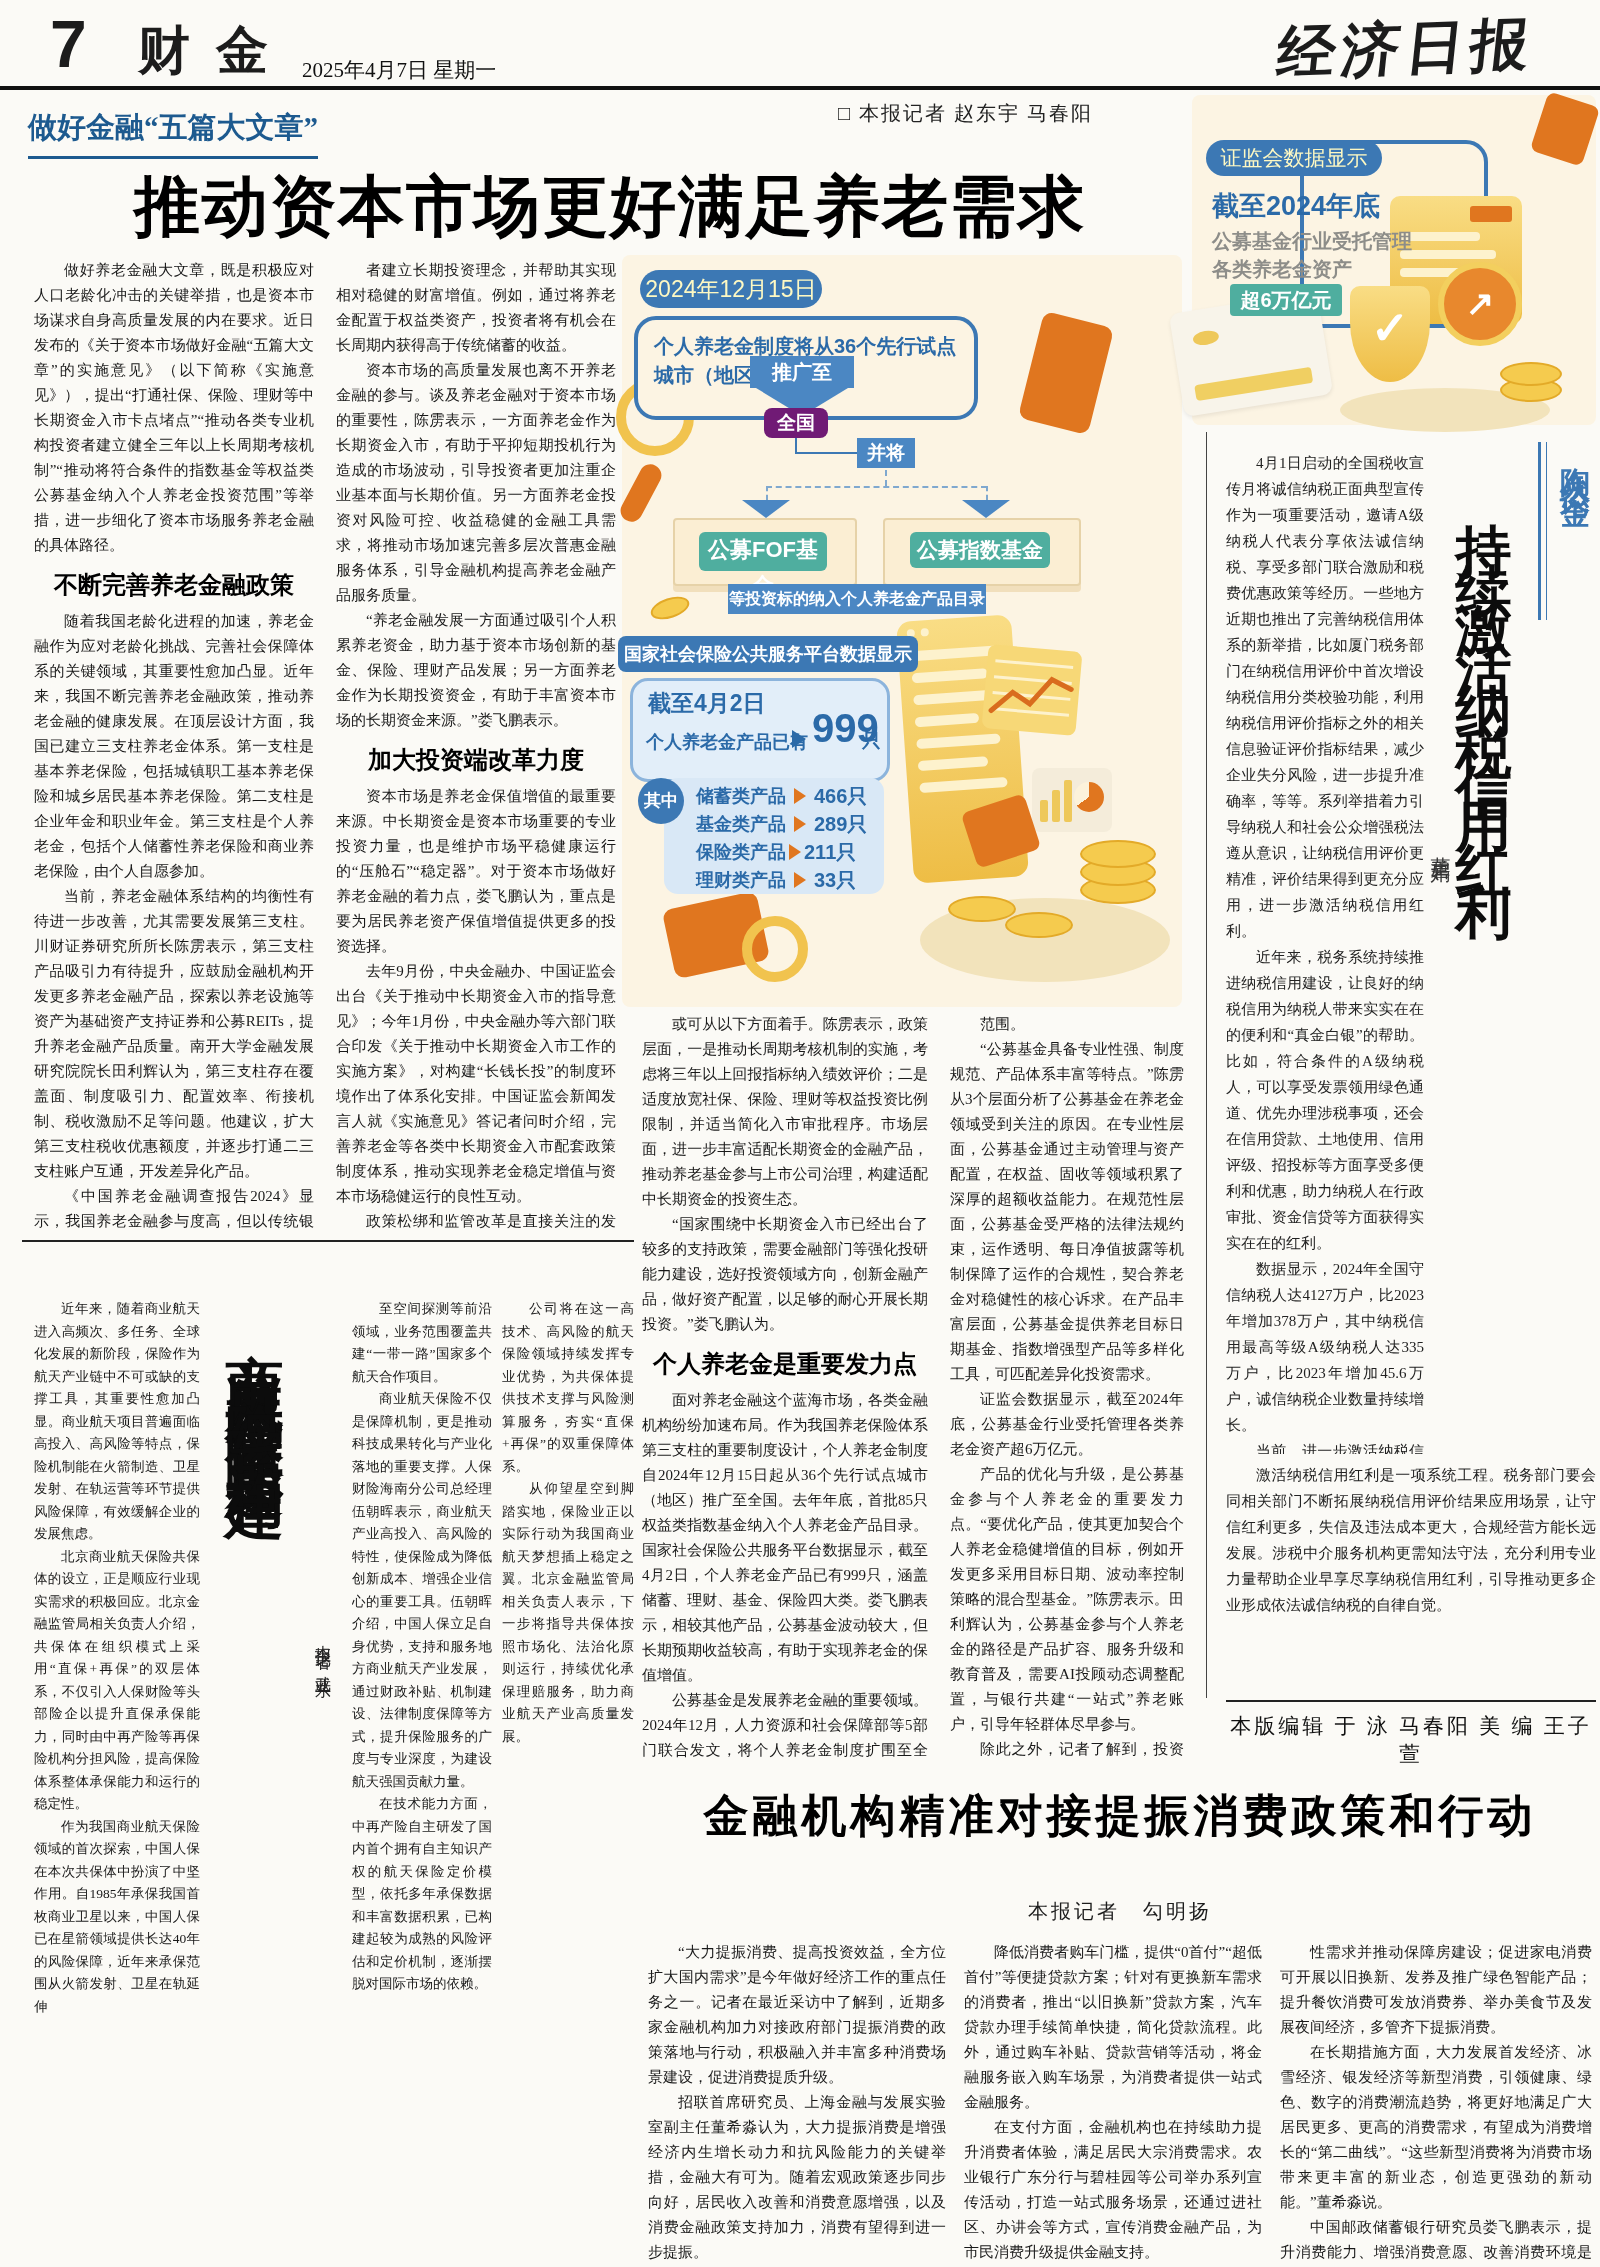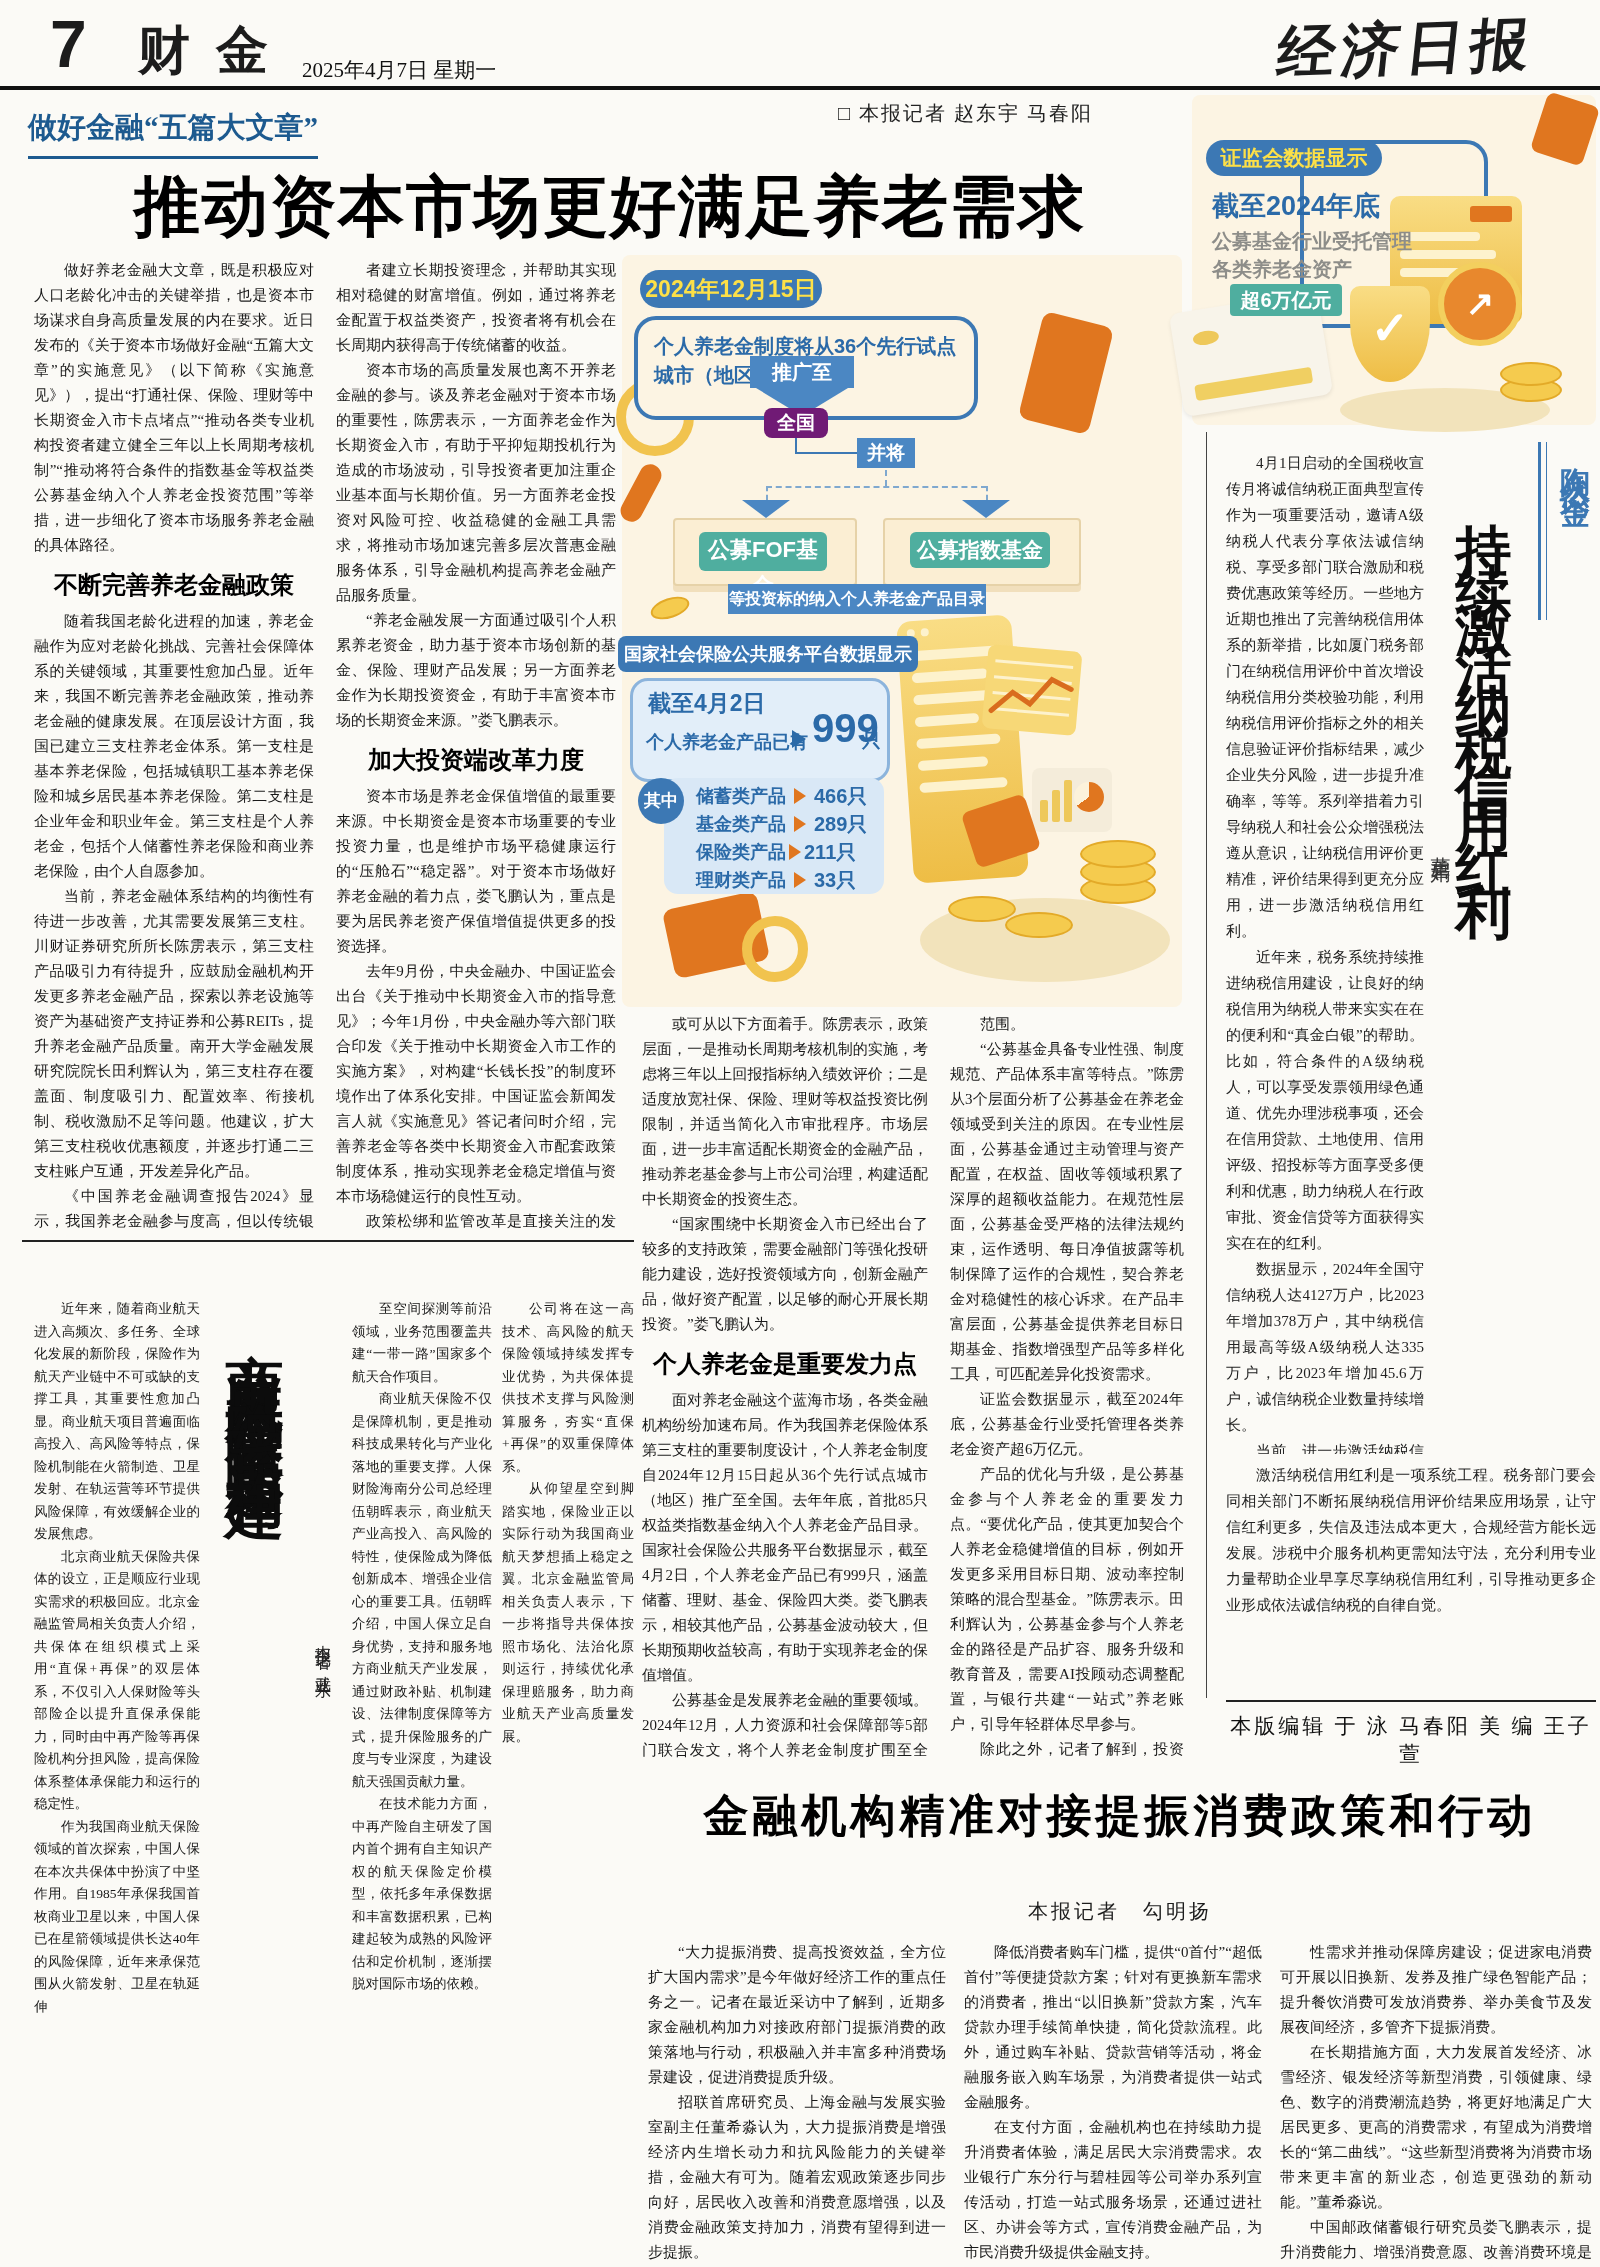--- a/index.html
+++ b/index.html
@@ -19,21 +19,21 @@
   .mainbyline{font-size:20px;color:#222;letter-spacing:2px;}
   .mainheadline{font-size:66px;font-weight:900;text-align:center;letter-spacing:2px;color:#000;}
   
   .col{position:absolute;text-align:justify;overflow:hidden;font-size:15px;line-height:25px;color:#191919;}
   .col p{margin:0;text-indent:2em;}
   .col.small{font-size:13.5px;line-height:22.5px;}
   .subhead{font-family:"Liberation Sans", sans-serif;font-weight:900;font-size:24px;text-align:center;
            margin:14px 0 12px;text-indent:0;color:#000;}
   
   .igbg{background:#fcf4e3;border-radius:8px;}
-  .pill{border-radius:19px;color:#fde047;font-weight:700;text-align:center;
+  .pill{border-radius:19px;color:#fef9c3;font-weight:400;text-align:center;
         font-family:"Liberation Sans", sans-serif;}
   .bluebg{background:#3c78b4;}
   .blue2bg{background:#4b87c3;}
   .orangebg{background:#701a75;}
   .tealbg{background:#4fae9f;}
   .bluetext{color:#2b6aa8;}
   .graytext{color:#8d8d89;}
   .tri-down{width:0;height:0;border-left:46px solid transparent;border-right:46px solid transparent;border-top:28px solid #4b87c3;}
   .tri-down-s{width:0;height:0;border-left:24px solid transparent;border-right:24px solid transparent;border-top:18px solid #4b87c3;}
   .tri-right{width:0;height:0;border-top:9px solid transparent;border-bottom:9px solid transparent;border-left:14px solid #2b6aa8;}

